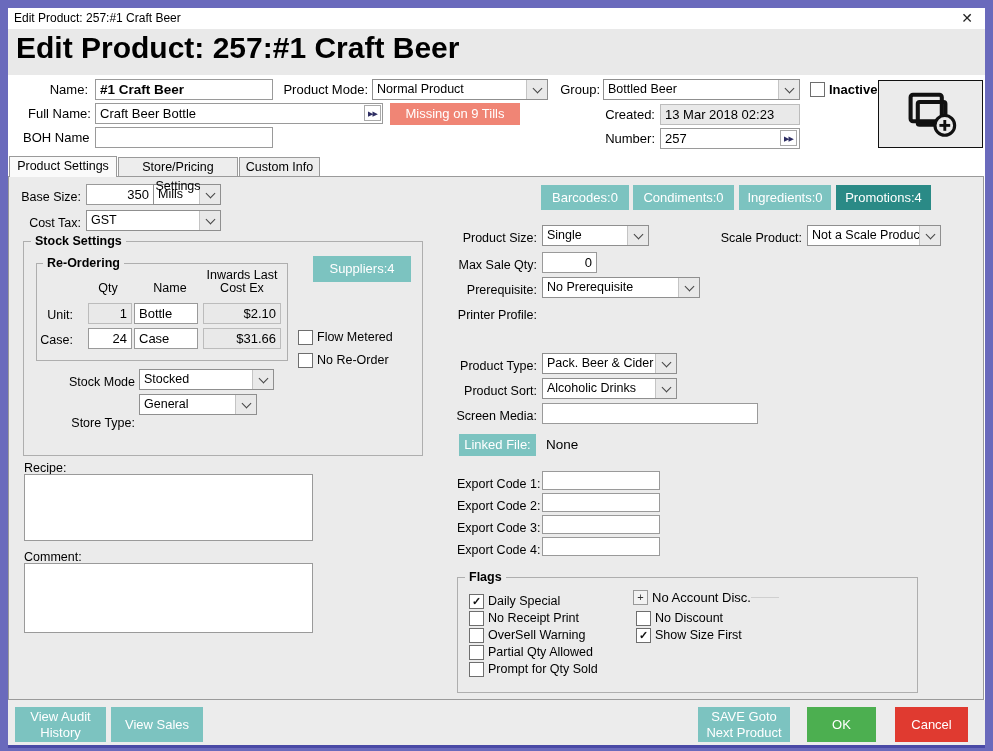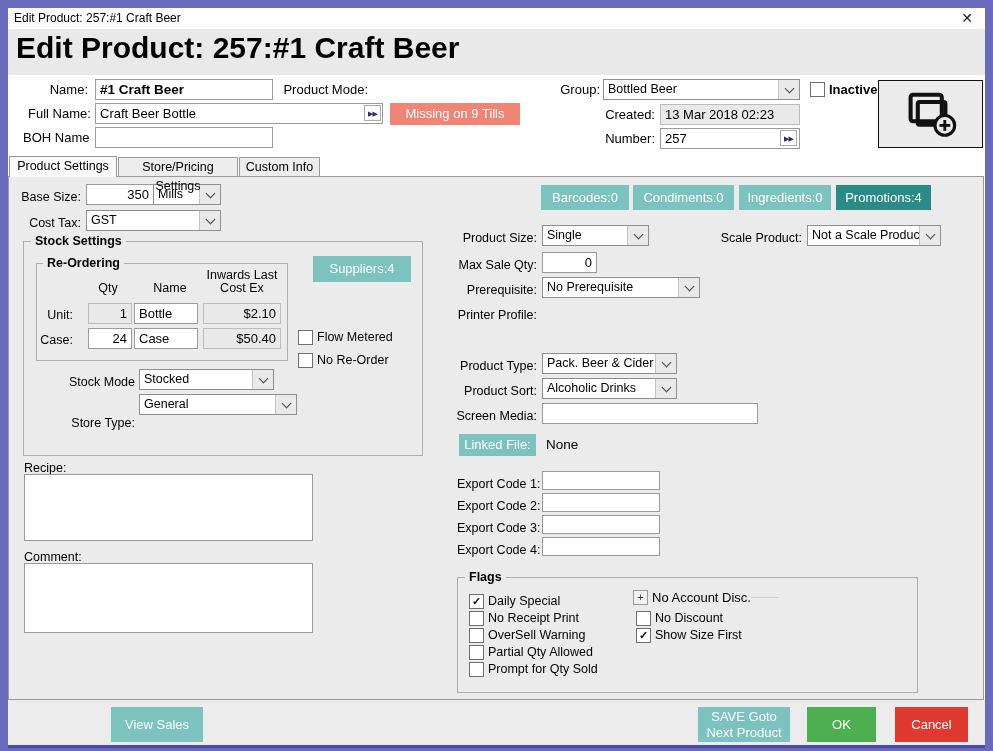--- a/index.html
+++ b/index.html
@@ -59,20 +59,26 @@
     <span class="close-x">✕</span>
   </div>
 
   <div class="headerband">
     <h1>Edit Product: 257:#1 Craft Beer</h1>
   </div>
 
   <div class="lbl" style="left:20px;top:72px;width:60px;">Name:</div>
   <input class="field bold" style="left: 87px; top: 71px; width: 178px;" value="#1 Craft Beer">
   <div class="lbl" style="left:268px;top:72px;width:92px;">Product Mode:</div>
+  <div class="combo" style="left:364px;top:71px;width:176px;">
+    <span class="combo-val">Normal Product</span>
+    <span class="combo-btn">
+          <i class="chev"></i>
+        </span>
+  </div>
   <div class="lbl" style="left:545px;top:72px;width:47px;">Group:</div>
   <div class="combo" style="left:595px;top:71px;width:197px;">
     <span class="combo-val">Bottled Beer</span>
     <span class="combo-btn">
           <i class="chev"></i>
         </span>
   </div>
   <div class="cb" style="left:802px;top:74px;"></div>
   <div class="cb-lbl" style="left:821px;top:74px;font-weight:700;font-size:13px;">Inactive</div>
 
@@ -132,37 +138,37 @@
     <div class="lbl" style="left:194px;top:105px;width:78px;text-align:center;line-height:13px;">Cost Ex</div>
 
     <div class="lbl" style="left:30px;top:128px;width:34px;">Unit:</div>
     <input class="field ro rt" style="left: 79px; top: 126px; width: 44px;" value="1">
     <input class="field" style="left: 125px; top: 126px; width: 64px;" value="Bottle">
     <div class="field ro rt" style="left:194px;top:126px;width:78px;height:21px;">$2.10</div>
 
     <div class="lbl" style="left:30px;top:153px;width:34px;">Case:</div>
     <input class="field rt" style="left: 79px; top: 151px; width: 44px;" value="24">
     <input class="field" style="left: 125px; top: 151px; width: 64px;" value="Case">
-    <div class="field ro rt" style="left:194px;top:151px;width:78px;height:21px;">$50.40</div>
+    <div class="field ro rt" style="left:194px;top:151px;width:78px;height:21px;">$31.66</div>
 
     <div class="btn teal" style="left:304px;top:79px;width:98px;height:26px;">Suppliers:4</div>
     <div class="cb" style="left:289px;top:153px;"></div>
     <div class="cb-lbl" style="left:308px;top:153px;">Flow Metered</div>
     <div class="cb" style="left:289px;top:176px;"></div>
     <div class="cb-lbl" style="left:308px;top:176px;">No Re-Order</div>
 
     <div class="lbl" style="left:30px;top:195px;width:96px;">Stock Mode</div>
     <div class="combo" style="left:130px;top:192px;width:135px;">
       <span class="combo-val">Stocked</span>
       <span class="combo-btn">
             <i class="chev"></i>
           </span>
     </div>
     <div class="lbl" style="left:30px;top:236px;width:96px;">Store Type:</div>
-    <div class="combo" style="left:130px;top:217px;width:158px;justify-content:center;">
+    <div class="combo" style="left:130px;top:217px;width:118px;justify-content:center;">
       <span class="combo-val">General</span>
       <span class="combo-btn">
             <i class="chev"></i>
           </span>
     </div>
 
     <div class="lbl" style="left:15px;top:281px;width:60px;text-align:left;">Recipe:</div>
     <textarea class="tarea" style="left: 15px; top: 297px; width: 289px; height: 67px;"></textarea>
     <div class="lbl" style="left:15px;top:370px;width:70px;text-align:left;">Comment:</div>
     <textarea class="tarea" style="left: 15px; top: 386px; width: 289px; height: 70px;"></textarea>
@@ -245,20 +251,21 @@
     <div class="cb-lbl" style="left:643px;top:413px;font-size:13px;">No Account Disc.</div>
     <div class="hline" style="left:742px;top:420px;width:28px;"></div>
 
     <div class="cb" style="left:627px;top:434px;"></div>
     <div class="cb-lbl" style="left:646px;top:434px;">No Discount</div>
     <div class="cb checked" style="left:627px;top:451px;">✓</div>
     <div class="cb-lbl" style="left:646px;top:451px;">Show Size First</div>
   </div>
 
   <div id="footer">
+    <div class="btn teal" style="left:7px;top:7px;width:91px;height:35px;padding:0 6px;box-sizing:border-box;">View Audit History</div>
     <div class="btn teal" style="left:103px;top:7px;width:92px;height:35px;">View Sales</div>
     <div class="btn teal" style="left:690px;top:7px;width:92px;height:35px;padding:0 4px;box-sizing:border-box;">SAVE Goto Next Product</div>
     <div class="btn green" style="left:799px;top:7px;width:69px;height:35px;">OK</div>
     <div class="btn red" style="left:887px;top:7px;width:73px;height:35px;">Cancel</div>
   </div>
 
 </div>
 </div>
 
 </body></html>

